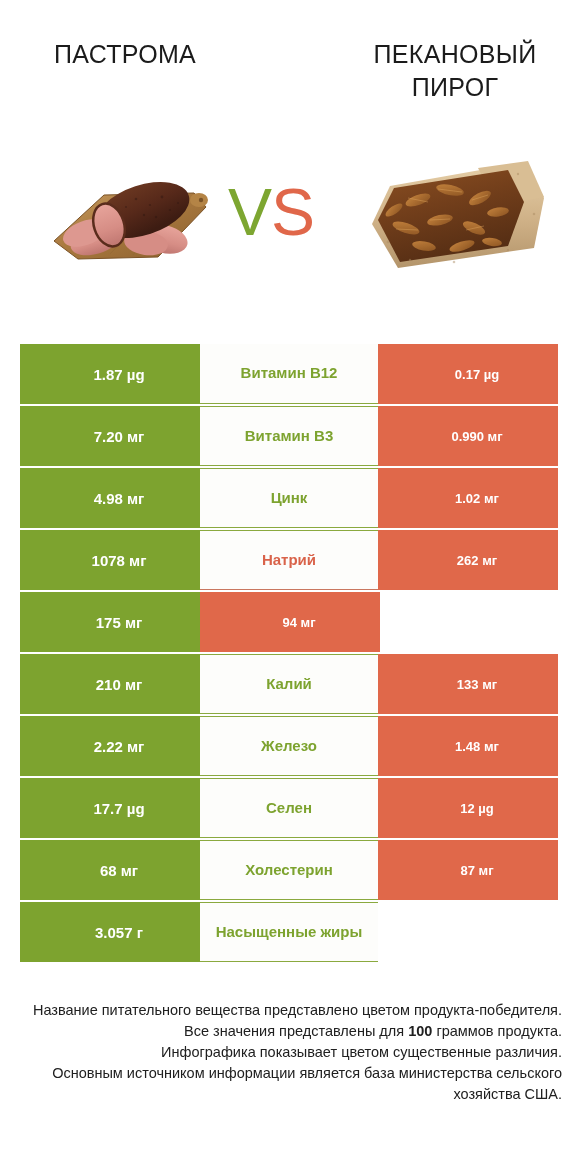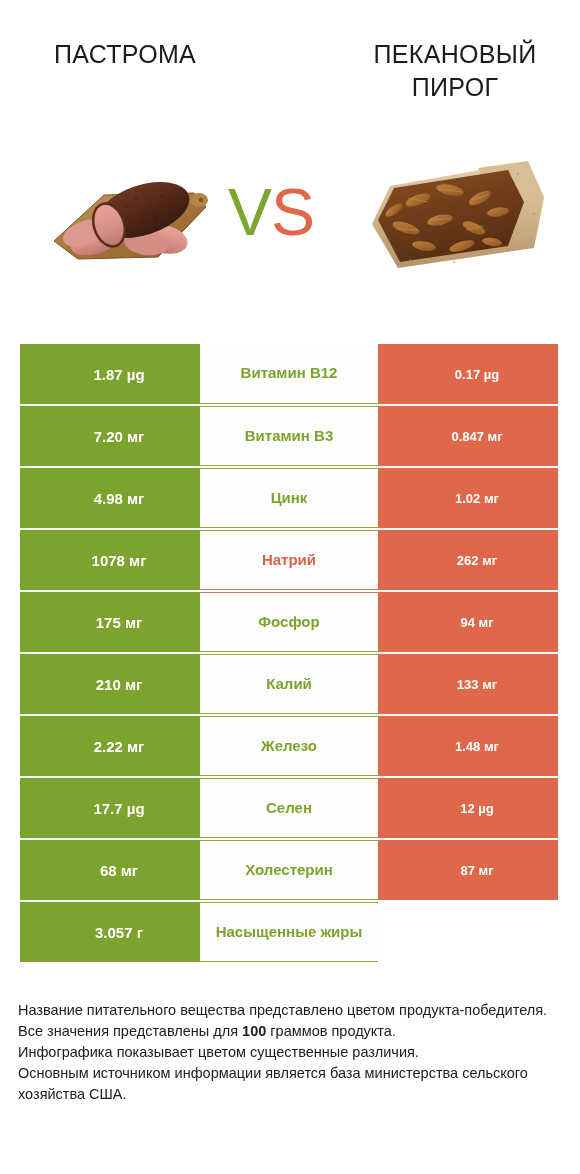--- a/index.html
+++ b/index.html
@@ -124,21 +124,21 @@
   }
   .row.row-orange-label .cell-mid { border-bottom-color: #c9775f; }
   .row.row-after-orange .cell-mid { border-top-color: #c9775f; }
 
   
   .footer {
     position: absolute;
     left: 18px;
     top: 1000px;
     width: 544px;
-    text-align: left;
+    text-align: right;
     font-size: 14.5px;
     line-height: 1.45;
     color: #202020;
     font-weight: 400;
   }
   .footer p { margin: 0; }
   .footer b { font-weight: 700; }
 </style>
 </head>
 <body>
@@ -267,35 +267,34 @@
 
 <div class="table">
     <div class="row">
       <div class="cell cell-left">1.87 µg</div>
       <div class="cell cell-mid">Витамин B12</div>
       <div class="cell cell-right">0.17 µg</div>
     </div>
     <div class="row">
       <div class="cell cell-left">7.20 мг</div>
       <div class="cell cell-mid">Витамин B3</div>
-      <div class="cell cell-right">0.847 мг</div>
+      <div class="cell cell-right">0.990 мг</div>
     </div>
     <div class="row">
       <div class="cell cell-left">4.98 мг</div>
       <div class="cell cell-mid">Цинк</div>
       <div class="cell cell-right">1.02 мг</div>
     </div>
     <div class="row row-orange-label">
       <div class="cell cell-left">1078 мг</div>
       <div class="cell cell-mid mid-orange">Натрий</div>
       <div class="cell cell-right">262 мг</div>
     </div>
     <div class="row row-after-orange">
       <div class="cell cell-left">175 мг</div>
-      <div class="cell cell-mid">Фосфор</div>
       <div class="cell cell-right">94 мг</div>
     </div>
     <div class="row">
       <div class="cell cell-left">210 мг</div>
       <div class="cell cell-mid">Калий</div>
       <div class="cell cell-right">133 мг</div>
     </div>
     <div class="row">
       <div class="cell cell-left">2.22 мг</div>
       <div class="cell cell-mid">Железо</div>

